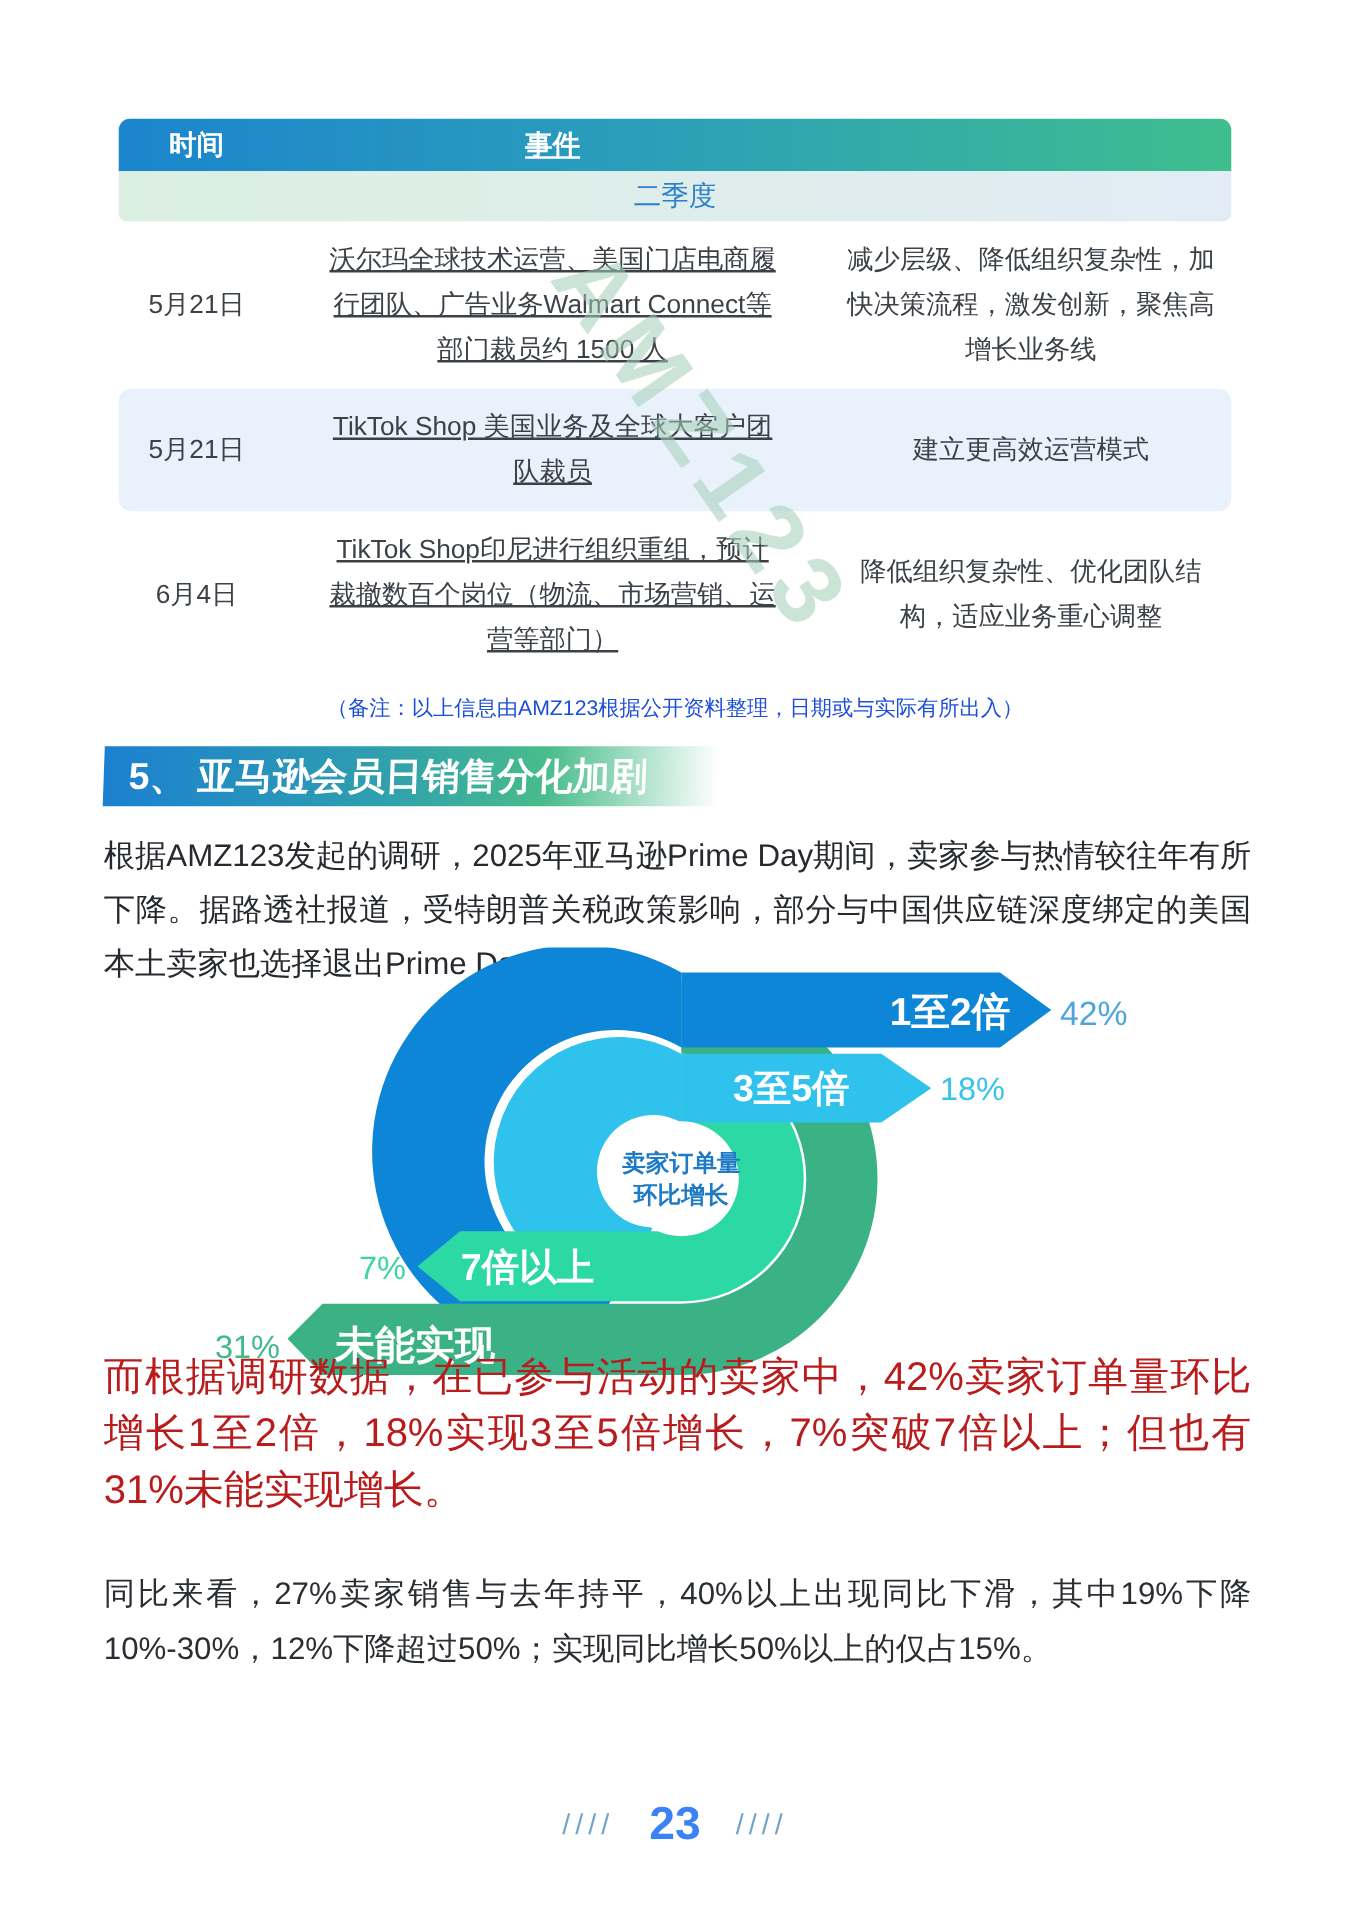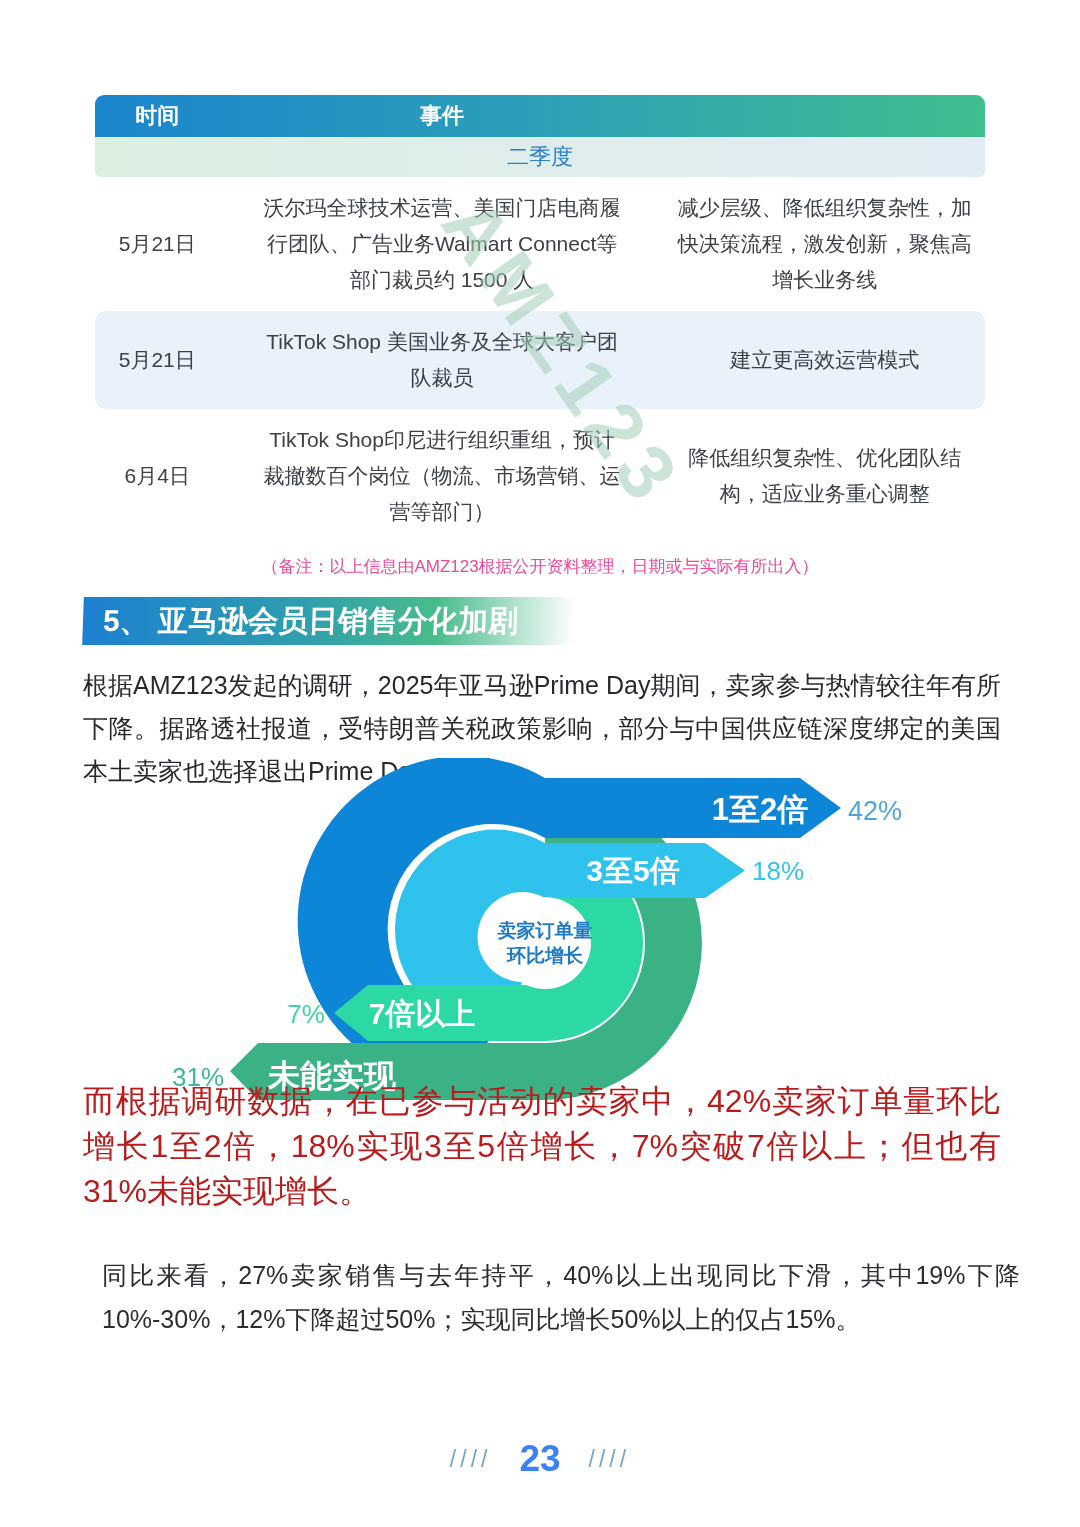--- a/index.html
+++ b/index.html
@@ -12,36 +12,36 @@
 
   
   .table-wrap { position:absolute; left:95px; top:95px; width:890px; }
   .thead {
     display:flex; align-items:center; height:42px;
     border-radius:9px 9px 0 0;
     background:linear-gradient(90deg,#1b85cd 0%, #2b9fb9 48%, #3fbe8e 100%);
     color:#ffffff; font-weight:bold; font-size:22px;
   }
   .c1 { width:14%; text-align:center; }
-  .c2 { width:50%; text-align:center; }
+  .c2 { width:50%; text-align:center;text-decoration:underline; }
   .c3 { width:36%; text-align:center; }
   .quarter-row {
     height:40px; display:flex; align-items:center; justify-content:center;
     background:linear-gradient(90deg,#dbefe1 0%, #e2ecf5 100%);
     border-radius:0 0 6px 6px;
     color:#2a80cc; font-weight:normal; font-size:22px;
   }
   .trow {
     display:flex; align-items:center; text-align:center;
     font-size:21px; color:#3c4148; line-height:36px; padding:13px 0;
   }
   .trow .c2 { padding:0 40px; }
   .trow .c3 { padding:0 10px; }
   .trow.alt { background:#e9f1fa; border-radius:10px; }
-  .note { text-align:center; color:#ec4899; font-size:17px; margin-top:12px; }
+  .note { text-align:center; color:#1d4ed8; font-size:17px; margin-top:12px; }
 
   .watermark {
     position:absolute; left:498px; top:182px;
     font-size:78px; font-weight:bold; letter-spacing:9px;
     color:rgba(163,206,184,0.55);
     transform:rotate(55deg); transform-origin:left top;
     pointer-events:none; white-space:nowrap;
   }
 
   
@@ -64,21 +64,21 @@
   .seg-label { fill:#ffffff; font-weight:bold; }
   .center-label { fill:#1f7bc5; font-weight:bold; }
 
   
   .analysis {
     position:absolute; left:83px; top:1079px; width:918px;
     font-size:32px; line-height:45px; color:#b91c1c; text-align:justify;
   }
   .yoy {
     position:absolute; left:83px; top:1253px; width:918px;
-    font-size:25px; line-height:44px; color:#2a2d32; text-align:justify;margin-left:19px;
+    font-size:25px; line-height:44px; color:#2a2d32; text-align:justify;
   }
 
   
   .footer {
     position:absolute; left:0; top:1438px; width:1080px;
     display:flex; align-items:center; justify-content:center; gap:28px;
   }
   .slashes { color:#76a4c7; font-size:23px; letter-spacing:4px; }
   .pagenum { color:#3b82f6; font-size:37px; font-weight:bold; }
 </style>

